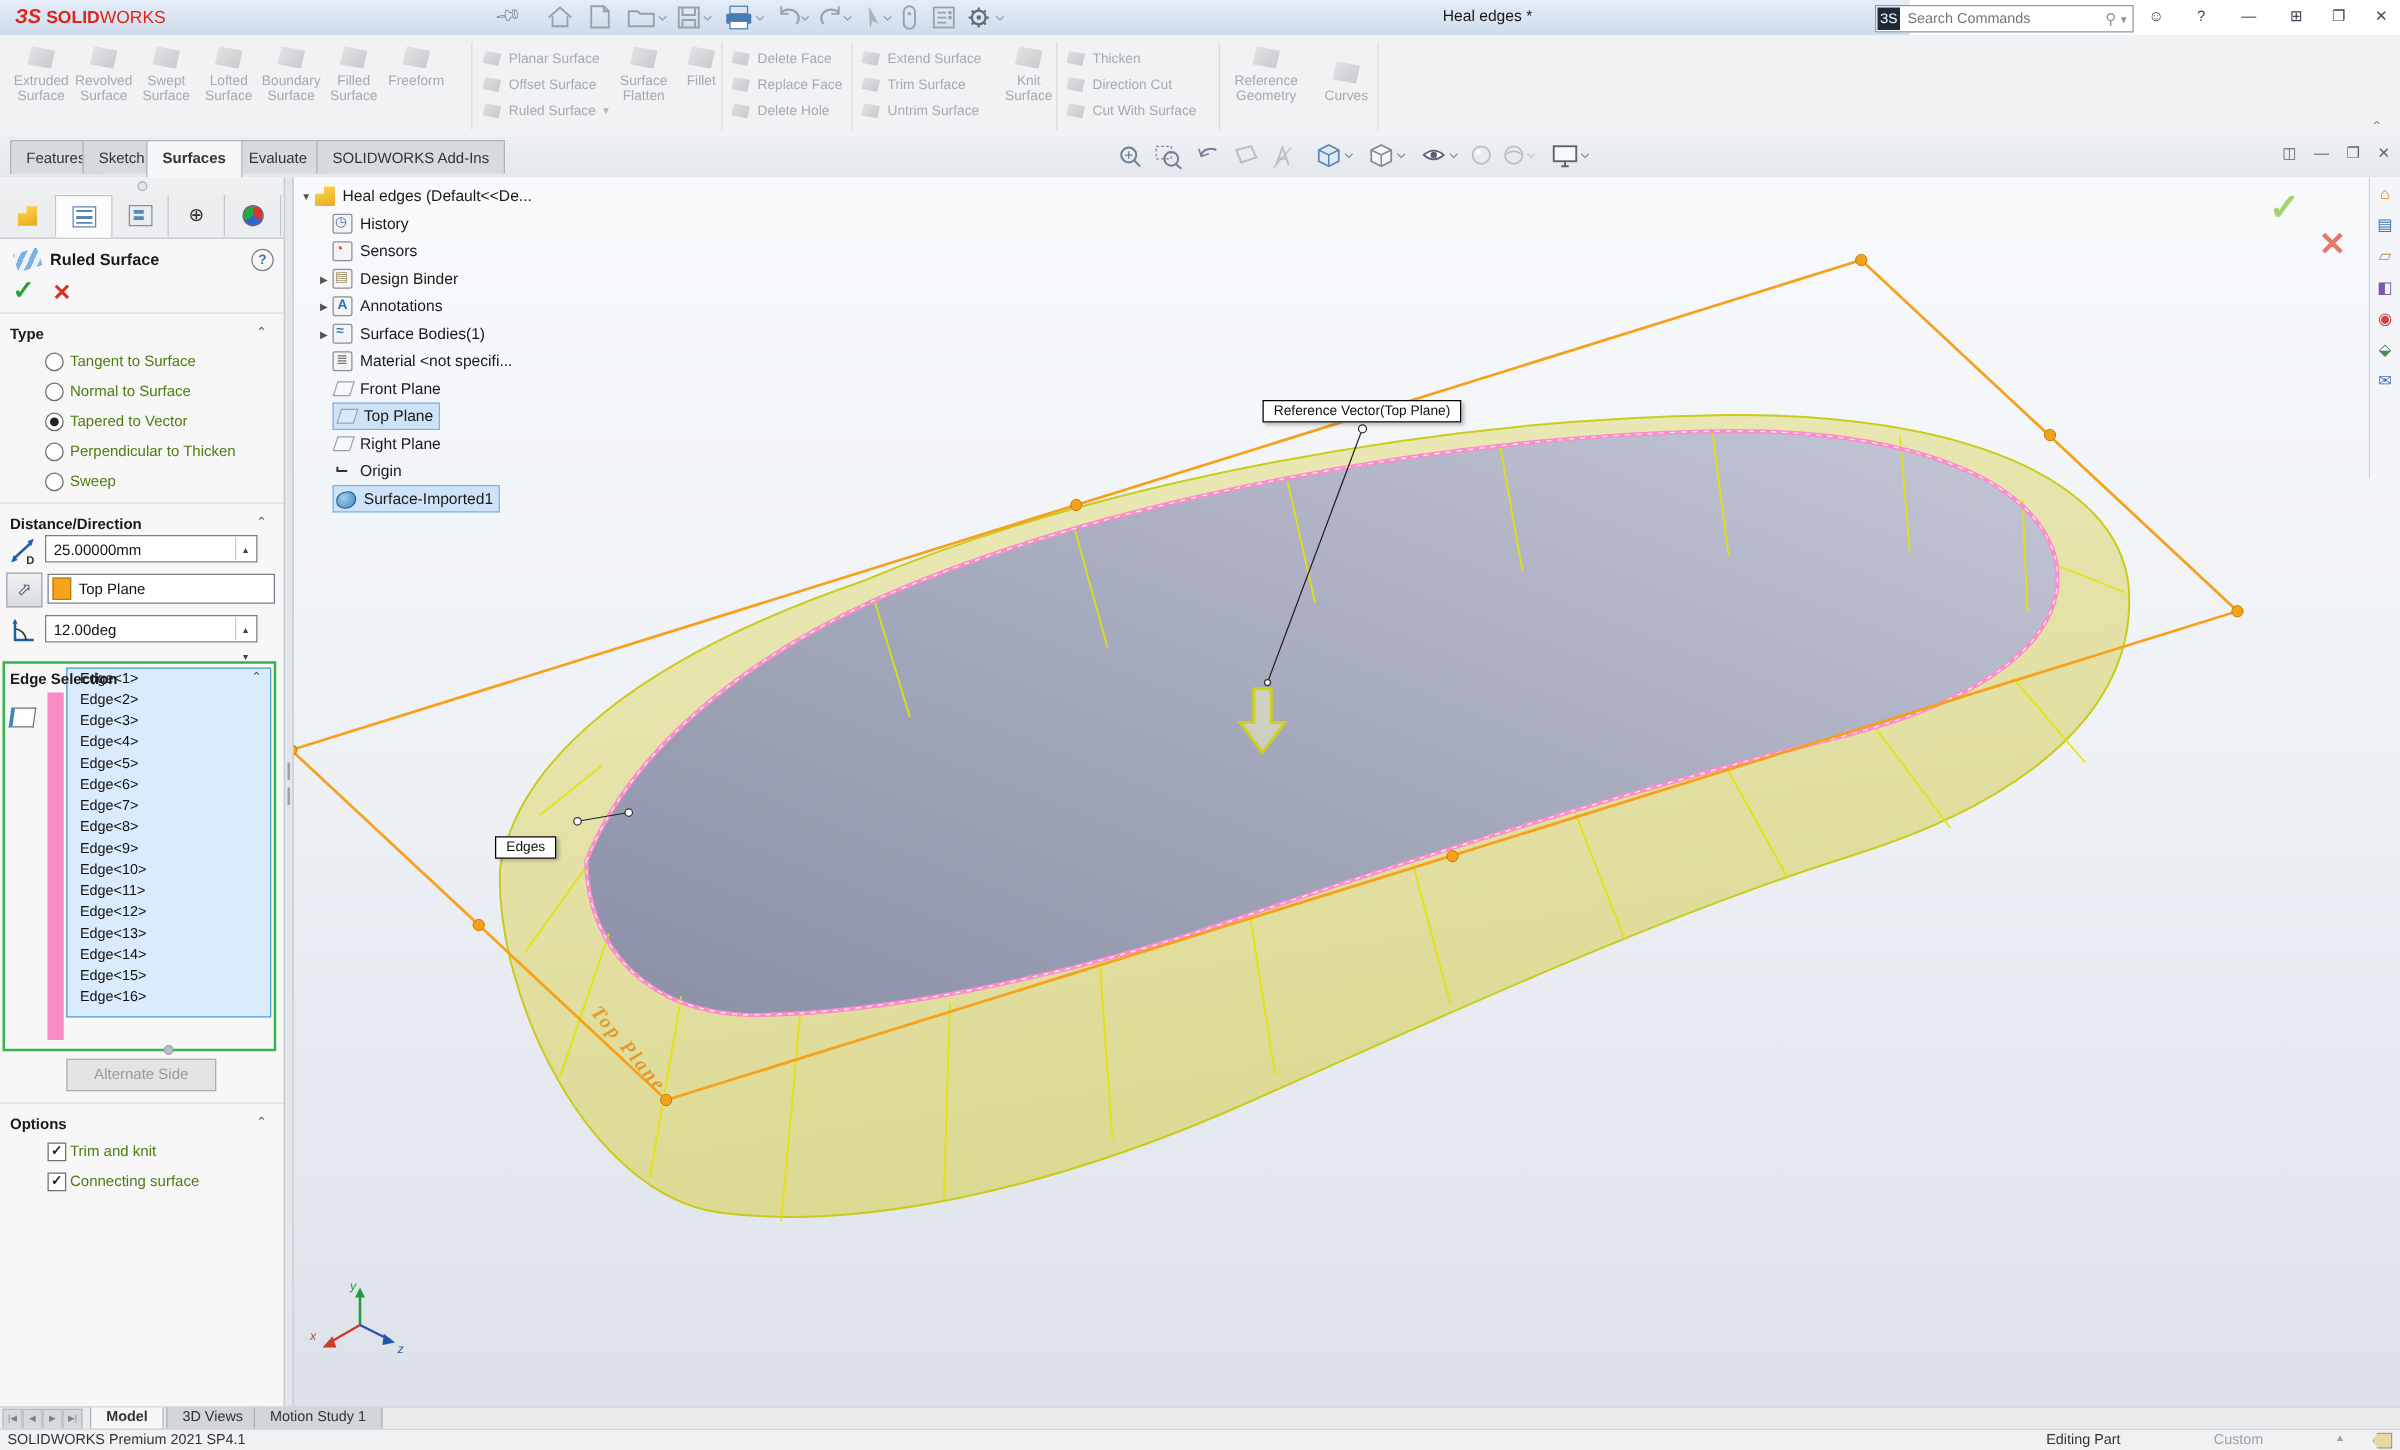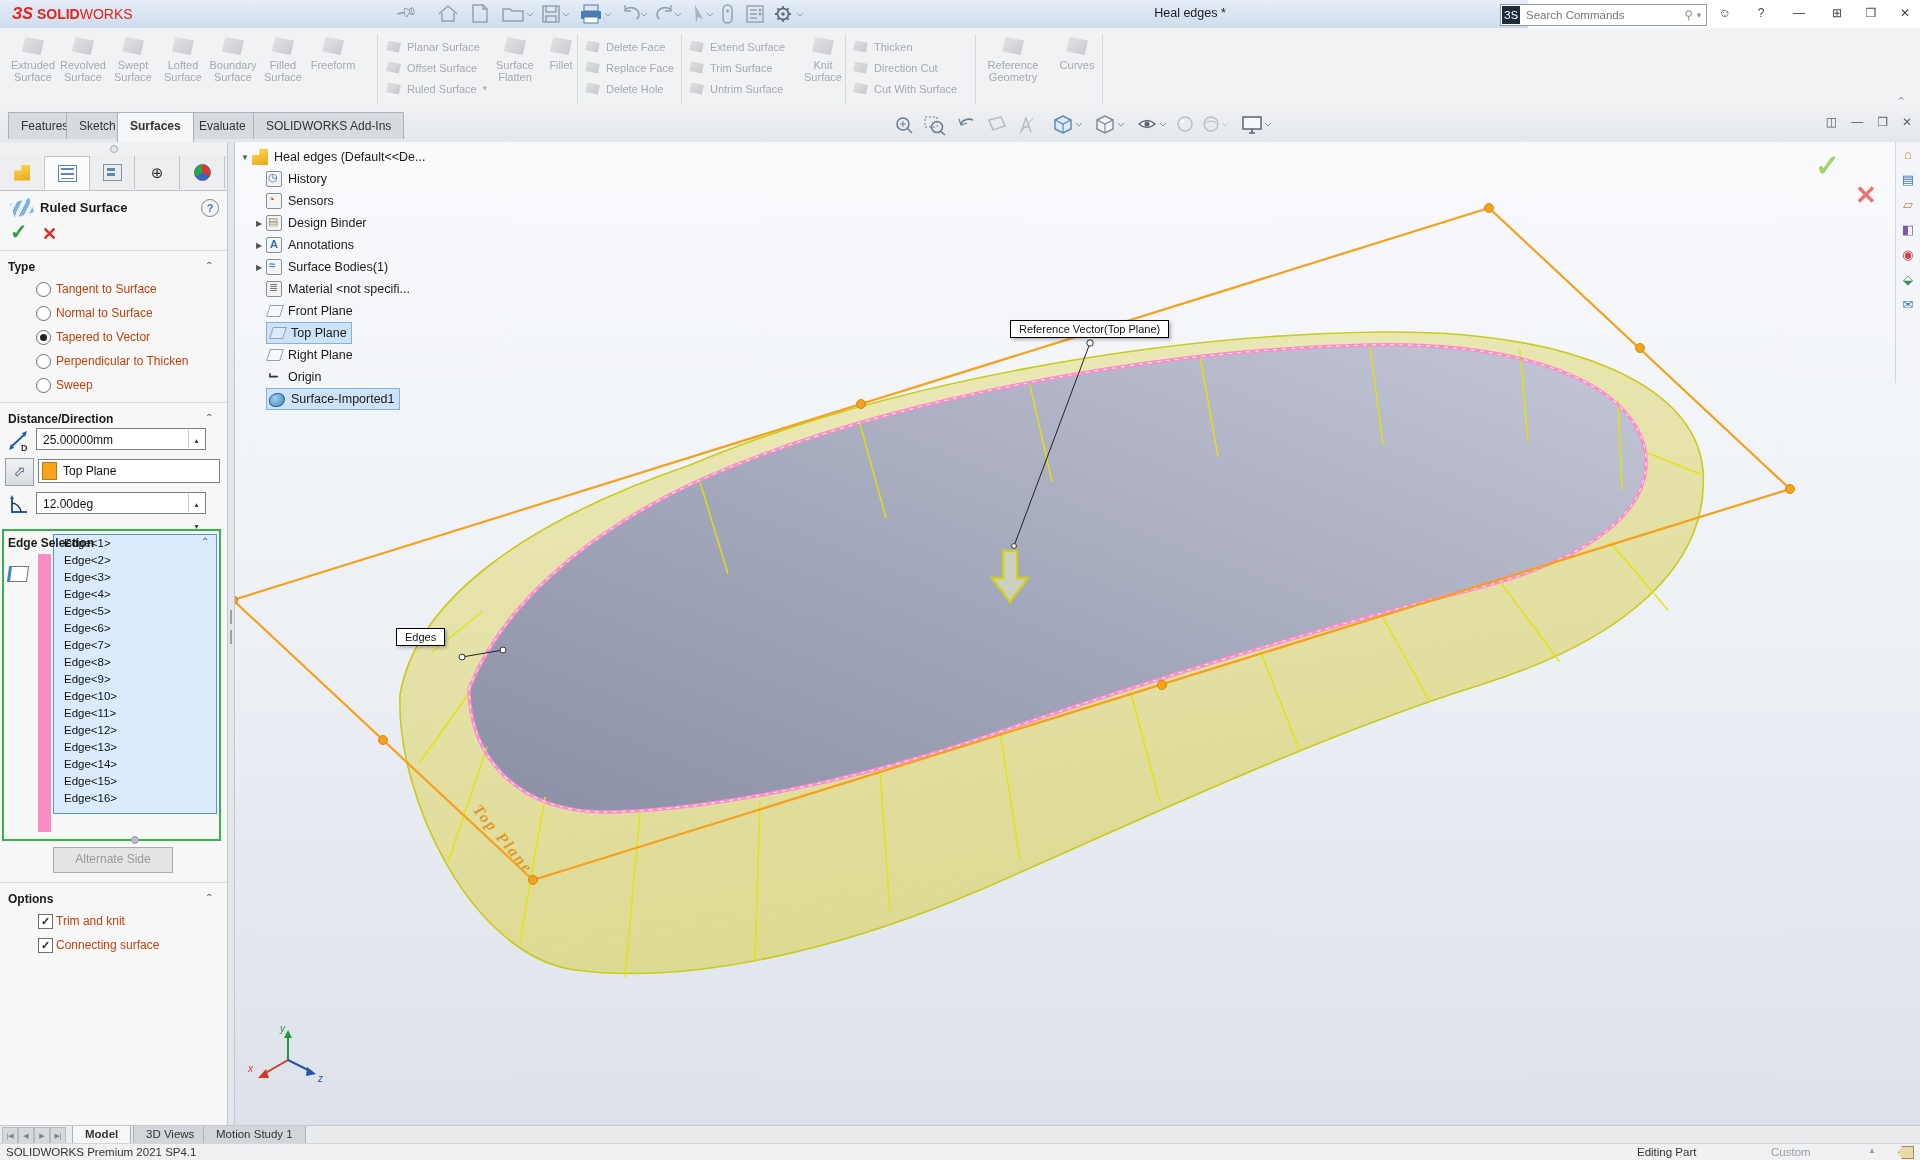--- a/index.html
+++ b/index.html
@@ -91,21 +91,21 @@
      background:repeating-linear-gradient(115deg,#7fb3dd 0 4px,#eaf3fb 4px 8px);clip-path:polygon(0 30%,80% 0,100% 70%,20% 100%);}
   #pm-help{position:absolute;left:201px;top:57px;width:16px;height:16px;border:1px solid #7a8594;border-radius:50%;
      color:#4a6fa5;font-size:11px;font-weight:bold;text-align:center;line-height:16px;}
   #pm-ok{position:absolute;left:10px;top:78px;color:#2e9e3a;font-size:21px;font-weight:bold;}
   #pm-cancel{position:absolute;left:42px;top:81px;color:#d93025;font-size:18px;font-weight:bold;}
   .psep{position:absolute;left:0;width:227px;height:1px;background:#dcdcdc;}
   .phead{position:absolute;left:8px;font-size:12px;font-weight:bold;color:#1a1a1a;}
   .pchev{position:absolute;left:205px;font-size:10px;color:#555;}
   .pradio{position:absolute;left:36px;width:13px;height:13px;border:1px solid #6e6e6e;border-radius:50%;background:#fff;}
   .pradio.checked::after{content:"";position:absolute;inset:3px;border-radius:50%;background:#222;}
-  .plabel{position:absolute;left:56px;font-size:12px;color:#c2410c;white-space:nowrap;}
+  .plabel{position:absolute;left:56px;font-size:12px;color:#4d7c0f;white-space:nowrap;}
   .pfield{position:absolute;left:36px;width:170px;height:22px;background:#fff;border:1px solid #7b7f85;font-size:12px;color:#111;
      line-height:22px;padding-left:6px;box-sizing:border-box;}
   .spin{position:absolute;right:1px;top:1px;width:15px;height:18px;border-left:1px solid #c9c9c9;font-size:7px;color:#444;
      display:flex;flex-direction:column;align-items:center;justify-content:space-around;}
   .ficon{position:absolute;left:7px;width:24px;height:24px;}
   #revbtn{position:absolute;left:5px;top:316px;width:27px;height:26px;background:linear-gradient(#f0f1f3,#d9dce0);
      border:1px solid #9aa0a8;text-align:center;font-size:14px;color:#35506e;line-height:24px;}
   #dirfield{position:absolute;left:38px;top:317px;width:182px;height:24px;background:#fff;border:1px solid #7b7f85;
      display:flex;align-items:center;box-sizing:border-box;}
   #dirswatch{width:13px;height:16px;background:#f7a31b;border:1px solid #b97c10;margin:0 6px 0 3px;flex:none;}
@@ -339,21 +339,21 @@
         <div class="rrow">
           <span class="swic-sm"></span>
           <span>Direction Cut</span>
         </div>
         <div class="rrow">
           <span class="swic-sm"></span>
           <span>Cut With Surface</span>
         </div>
       </div>
     <div class="rdiv" style="left:975px"></div>
-    <div style="position:absolute;left:984px;top:6px;display:flex;gap:6px;">
+    <div style="position:absolute;left:984px;top:6px;display:flex;gap:6px;align-items:flex-end;">
 
         <div class="rlarge" style="width:58px">
           <span class="swic-lg"></span>
           <span>Reference</span>
           <span>Geometry</span>
         </div>
 
         <div class="rlarge" style="width:58px">
           <span class="swic-lg"></span>
           <span>Curves</span>
@@ -502,21 +502,21 @@
         <path d="M266 927 L258 936 L269 936" fill="#d03a2a" stroke="none"></path>
         <line x1="288" y1="918" x2="312" y2="930" stroke="#2356a8"></line>
         <path d="M307 925 L316 932 L306 934" fill="#2356a8" stroke="none"></path>
         <text x="280" y="890" font-size="10" fill="#1f9a3c" stroke="none" font-style="italic">y</text>
         <text x="248" y="930" font-size="10" fill="#d03a2a" stroke="none" font-style="italic">x</text>
         <text x="318" y="940" font-size="10" fill="#2356a8" stroke="none" font-style="italic">z</text>
       </g>
     </svg>
 
     <div class="tip" style="left:1010px;top:178px;">Reference Vector(Top Plane)</div>
-    <div class="tip" style="left:396px;top:486px;">Edges</div>
+    <div class="tip" style="left:396px;top:527px;">Edges</div>
 
     <div id="confirm-check">✓</div>
     <div id="confirm-x">✕</div>
 
     <div id="taskpane">
       <span style="color:#e07b20">⌂</span>
       <span style="color:#3f74b3">▤</span>
       <span style="color:#b5894a">▱</span>
       <span style="color:#7a58a8">◧</span>
       <span style="color:#cc4444">◉</span>

